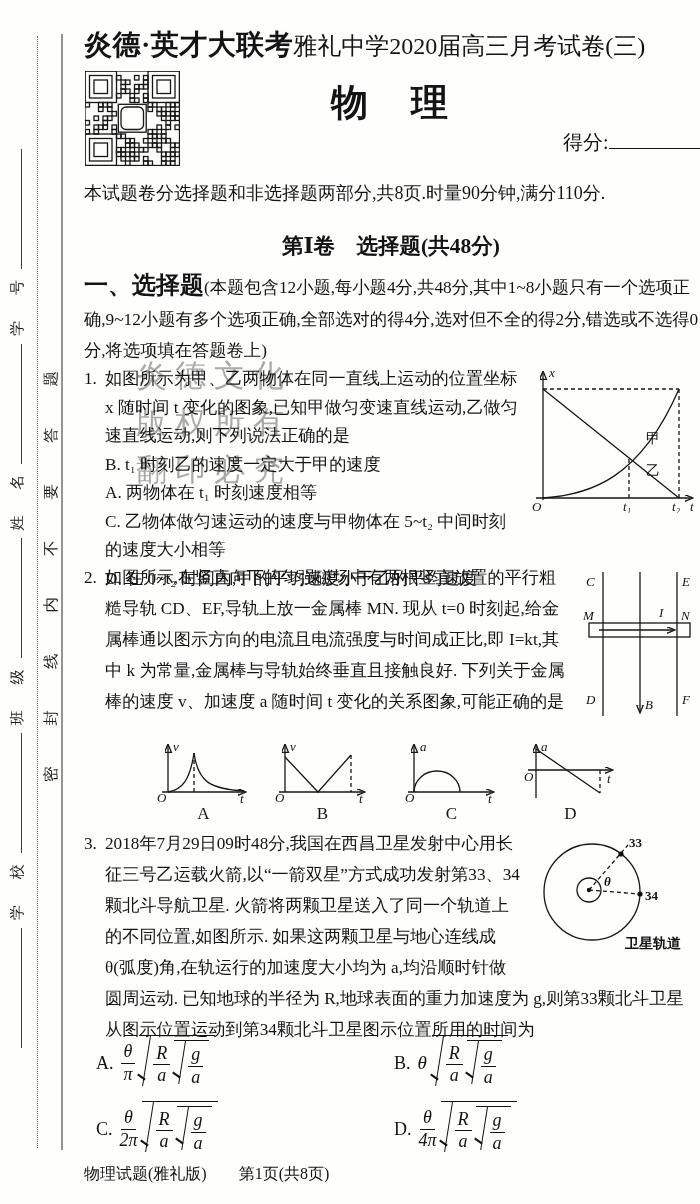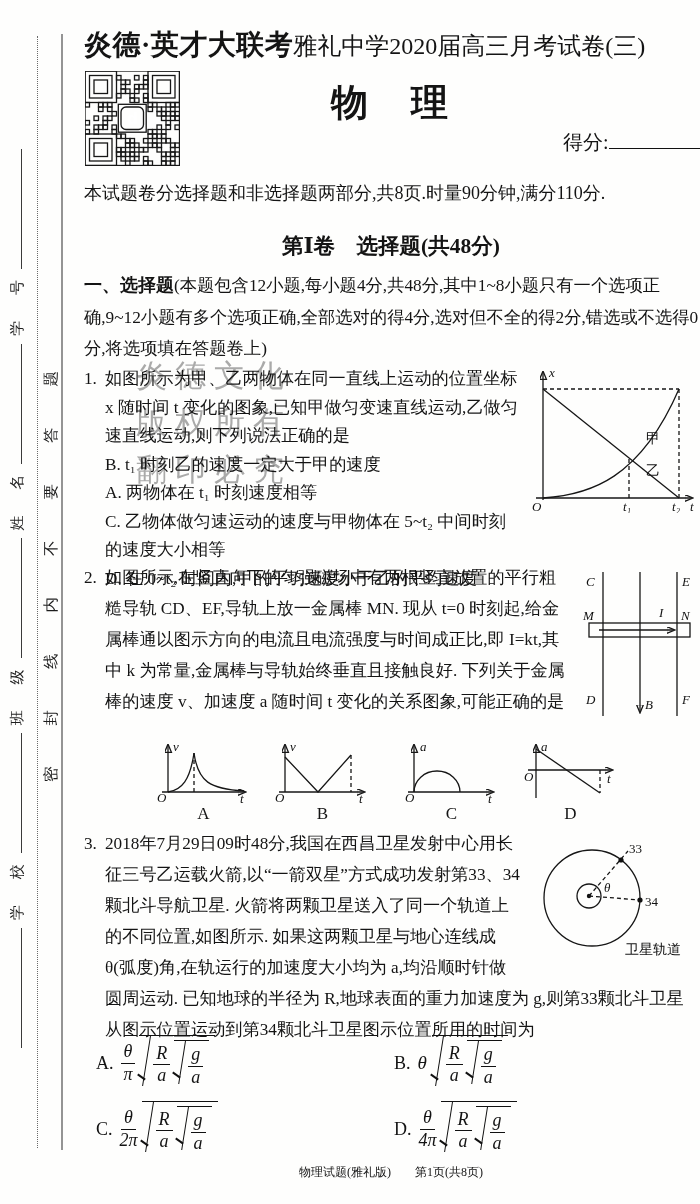--- a/index.html
+++ b/index.html
@@ -29,33 +29,33 @@
   .header-rest{font-size:24px;}
   .qr-wrap{position:absolute;left:85px;top:71px;z-index:2;}
   .subject{position:absolute;left:84px;top:78px;width:614px;text-align:center;
      font-size:37px;font-weight:bold;letter-spacing:3px;z-index:2;}
   .score{position:absolute;left:563px;top:128px;z-index:2;font-size:20px;white-space:nowrap;}
   .score-line{display:inline-block;width:112px;height:20px;border-bottom:1.6px solid #111;}
   .note{position:absolute;left:84px;top:181px;width:614px;font-size:18px;z-index:2;}
   .section-title{position:absolute;left:84px;top:231px;width:614px;text-align:center;
      font-size:21.5px;font-weight:bold;z-index:2;}
   .intro{position:absolute;left:84px;top:270px;width:616px;font-size:17.3px;line-height:31.5px;z-index:2;}
-  .intro b{font-size:18px;}
+  .intro b{font-size:24px;}
 
   
   .question{position:absolute;left:84px;width:614px;font-size:17.2px;z-index:2;}
   #q1{top:365px;line-height:28.5px;}
   #q2{top:562px;line-height:31px;}
   #q3{top:828px;line-height:31px;}
   .qbody{position:relative;padding-left:21px;}
   .qnum{position:absolute;left:0;top:0;}
   .fig{float:right;}
   .fig1{width:168px;height:148px;margin:0 0 4px 8px;}
   .fig2{width:118px;height:160px;margin:2px 0 4px 10px;}
-  .fig3{width:170px;height:130px;margin:8px 0 6px 6px;}
+  .fig3{width:170px;height:130px;margin:2px 0 6px 6px;font-weight:bold;}
 
   svg line,svg path,svg circle,svg rect{stroke:#161616;stroke-width:1.3;fill:none;}
   svg .dash{stroke-dasharray:4 3;}
   svg .dot{fill:#111;stroke:none;}
   svg text{fill:#111;stroke:none;font-family:"Liberation Serif","DejaVu Serif",serif;}
   .sl{font-style:italic;font-size:13px;}
   .slu{font-size:13px;}
   .scjk{font-size:14px;}
 
   
@@ -76,22 +76,22 @@
      font-size:18px;font-style:italic;}
   .frac .fnum{border-bottom:1.4px solid #111;padding:0 3px 1px;}
   .frac .fden{padding-top:1px;}
   .sqrt{display:inline-flex;align-items:center;position:relative;border-top:1.5px solid #111;
      padding:4px 6px 2px 14px;margin-left:4px;}
   .sqrt::before{content:"";position:absolute;top:0;bottom:5px;left:3px;width:8px;
      border-right:1.6px solid #111;transform:skewX(-9deg);transform-origin:100% 0;}
   .sqrt::after{content:"";position:absolute;left:-2px;bottom:13px;width:9px;height:1.8px;
      background:#111;transform:rotate(35deg);}
 
-  .footer{position:absolute;left:84px;top:1164px;width:614px;text-align:center;
-     font-size:12px;z-index:2;}
+  .footer{position:absolute;left:84px;top:1164px;width:614px;
+     font-size:16px;z-index:2;}
 </style>
 </head>
 <body>
 
 <div class="fields-strip">
   <span class="blank"></span><span class="flabel">学 校</span><span class="blank"></span><span class="flabel">班 级</span><span class="blank"></span><span class="flabel">姓 名</span><span class="blank"></span><span class="flabel">学 号</span><span class="blank"></span>
 </div>
 <div class="dotted-line"></div>
 <div class="seal-strip">密封线内不要答题</div>
 <div class="solid-line"></div>

